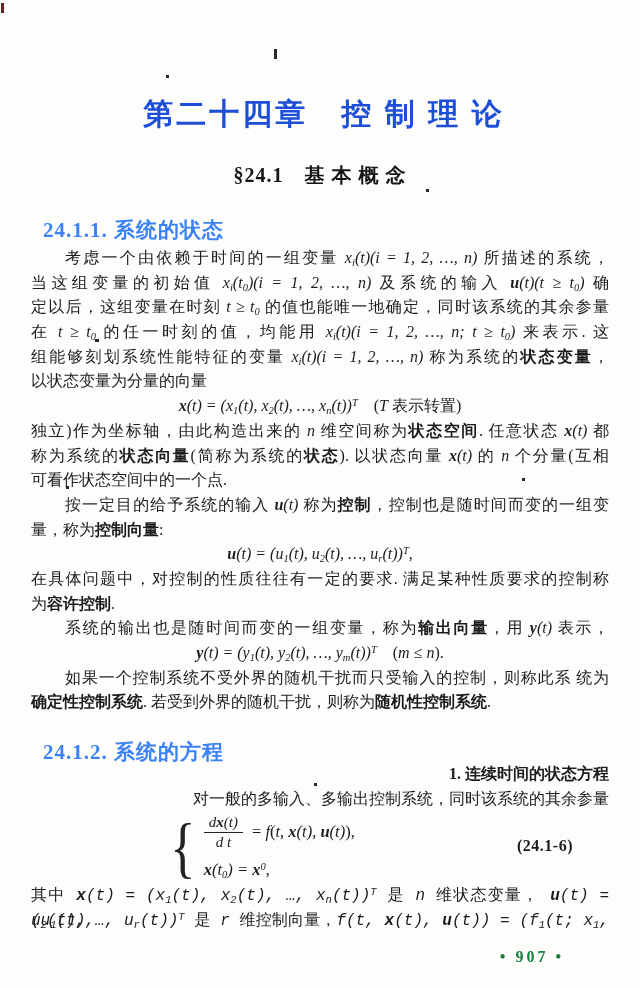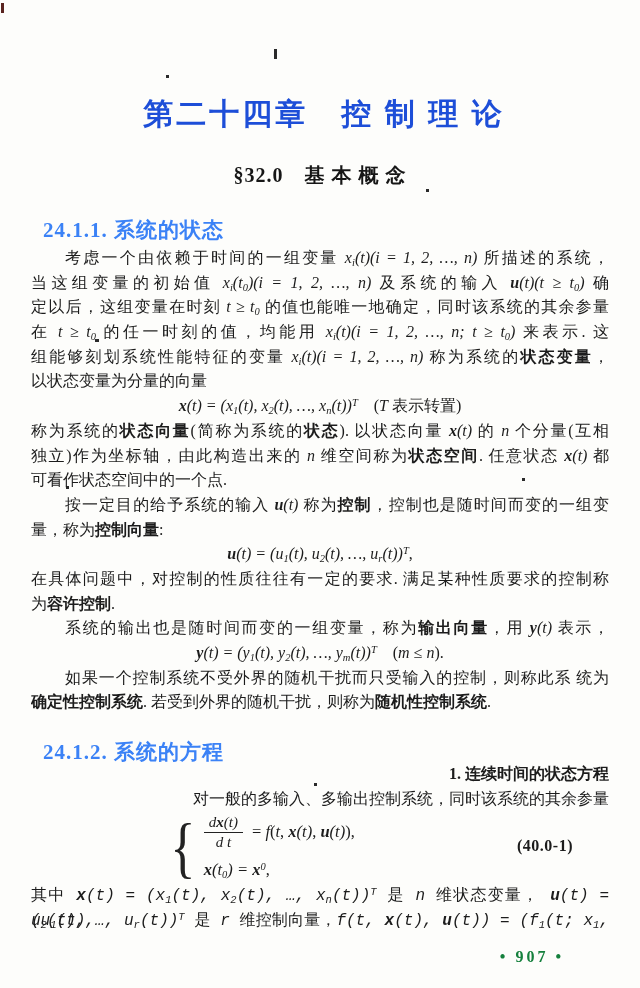--- a/index.html
+++ b/index.html
@@ -62,33 +62,33 @@
   <div class="speck" style="left:1px;top:3px;width:3px;height:10px;background:#5a2420;"></div>
   <div class="speck" style="left:274px;top:49px;width:3px;height:10px;"></div>
   <div class="speck" style="left:166px;top:75px;width:3px;height:3px;"></div>
   <div class="speck" style="left:426px;top:189px;width:3px;height:3px;"></div>
   <div class="speck" style="left:95px;top:339px;width:4px;height:3px;"></div>
   <div class="speck" style="left:66px;top:486px;width:3px;height:3px;"></div>
   <div class="speck" style="left:522px;top:478px;width:3px;height:3px;"></div>
   <div class="speck" style="left:314px;top:783px;width:3px;height:3px;"></div>
 
   <h1 class="chapter-title">第二十四章　控 制 理 论</h1>
-  <h2 class="section-title">§32.0　基 本 概 念</h2>
+  <h2 class="section-title">§24.1　基 本 概 念</h2>
 
   <h3 class="subheading" id="sub1">24.1.1. 系统的状态</h3>
   <div class="body" id="s1">
       <div class="line indent fill">考虑一个由依赖于时间的一组变量 <i class="m">x<sub>i</sub>(t)(i = 1, 2, …, n)</i> 所描述的系统，</div>
       <div class="line fill">当这组变量的初始值 <i class="m">x<sub>i</sub>(t<sub>0</sub>)(i = 1, 2, …, n)</i> 及系统的输入 <i class="m"><b>u</b>(t)(t ≥ t<sub>0</sub>)</i> 确</div>
       <div class="line fill">定以后，这组变量在时刻 <i class="m">t ≥ t<sub>0</sub></i> 的值也能唯一地确定，同时该系统的其余参量</div>
       <div class="line fill">在 <i class="m">t ≥ t<sub>0</sub></i> 的任一时刻的值，均能用 <i class="m">x<sub>i</sub>(t)(i = 1, 2, …, n; t ≥ t<sub>0</sub>)</i> 来表示. 这</div>
       <div class="line fill">组能够刻划系统性能特征的变量 <i class="m">x<sub>i</sub>(t)(i = 1, 2, …, n)</i> 称为系统的<b>状态变量</b>，</div>
       <div class="line">以状态变量为分量的向量</div>
       <div class="line center"><i class="m"><b>x</b>(t) = (x<sub>1</sub>(t), x<sub>2</sub>(t), …, x<sub>n</sub>(t))<sup>T</sup></i>　(<i class="m">T</i> 表示转置)</div>
+      <div class="line fill">独立)作为坐标轴，由此构造出来的 <i class="m">n</i> 维空间称为<b>状态空间</b>. 任意状态 <i class="m"><b>x</b>(t)</i> 都</div>
       <div class="line fill">称为系统的<b>状态向量</b>(简称为系统的<b>状态</b>). 以状态向量 <i class="m"><b>x</b>(t)</i> 的 <i class="m">n</i> 个分量(互相</div>
-      <div class="line fill">独立)作为坐标轴，由此构造出来的 <i class="m">n</i> 维空间称为<b>状态空间</b>. 任意状态 <i class="m"><b>x</b>(t)</i> 都</div>
       <div class="line">可看作状态空间中的一个点.</div>
       <div class="line indent fill">按一定目的给予系统的输入 <i class="m"><b>u</b>(t)</i> 称为<b>控制</b>，控制也是随时间而变的一组变</div>
       <div class="line">量，称为<b>控制向量</b>:</div>
       <div class="line center"><i class="m"><b>u</b>(t) = (u<sub>1</sub>(t), u<sub>2</sub>(t), …, u<sub>r</sub>(t))<sup>T</sup></i>,</div>
       <div class="line fill">在具体问题中，对控制的性质往往有一定的要求. 满足某种性质要求的控制称</div>
       <div class="line">为<b>容许控制</b>.</div>
       <div class="line indent fill">系统的输出也是随时间而变的一组变量，称为<b>输出向量</b>，用 <i class="m"><b>y</b>(t)</i> 表示，</div>
       <div class="line center"><i class="m"><b>y</b>(t) = (y<sub>1</sub>(t), y<sub>2</sub>(t), …, y<sub>m</sub>(t))<sup>T</sup></i>　(<i class="m">m ≤ n</i>).</div>
       <div class="line indent fill">如果一个控制系统不受外界的随机干扰而只受输入的控制，则称此系 统为</div>
       <div class="line"><b>确定性控制系统</b>. 若受到外界的随机干扰，则称为<b>随机性控制系统</b>.</div>
@@ -106,21 +106,21 @@
       <div class="eq-row1">
         <span class="frac">
           <span class="num"><i class="m">d<b>x</b>(t)</i></span>
           <span class="den"><i class="m">d t</i></span>
         </span>
         <span class="rhs">= <i class="m">f</i>(<i class="m">t</i>, <i class="m"><b>x</b>(t)</i>, <i class="m"><b>u</b>(t)</i>),</span>
       </div>
       <div class="eq-row2"><i class="m"><b>x</b>(t<sub>0</sub>) = <b>x</b><sup>0</sup></i>,</div>
     </div>
   </div>
-  <div class="eq-label">(40.0-1)</div>
+  <div class="eq-label">(24.1-6)</div>
 
   <div class="body" id="s2b">
       <div class="line fill">其中 <i class="m"><b>x</b>(t) = (x<sub>1</sub>(t), x<sub>2</sub>(t), …, x<sub>n</sub>(t))<sup>T</sup></i> 是 <i class="m">n</i> 维状态变量， <i class="m"><b>u</b>(t) = (u<sub>1</sub>(t),</i></div>
       <div class="line fill"><i class="m">u<sub>2</sub>(t), …, u<sub>r</sub>(t))<sup>T</sup></i> 是 <i class="m">r</i> 维控制向量，<i class="m">f(t, <b>x</b>(t), <b>u</b>(t)) = (f<sub>1</sub>(t; x<sub>1</sub>, x<sub>2</sub>, …, x<sub>n</sub>;</i></div>
     </div>
 
   <div class="footer">• 907 •</div>
 </div>
 
 </body></html>

